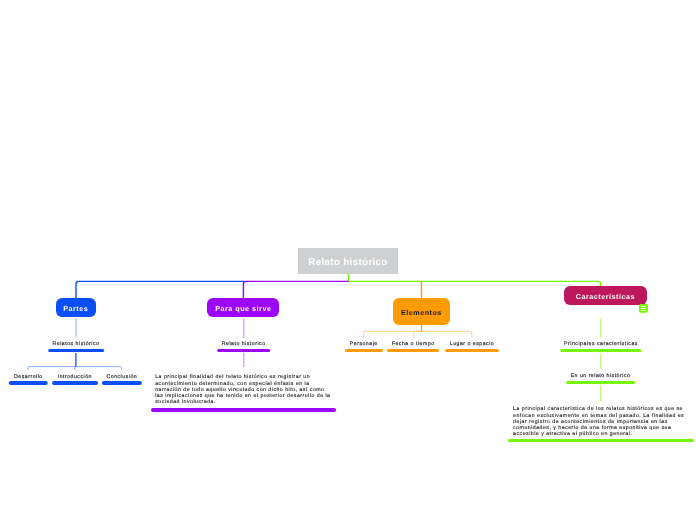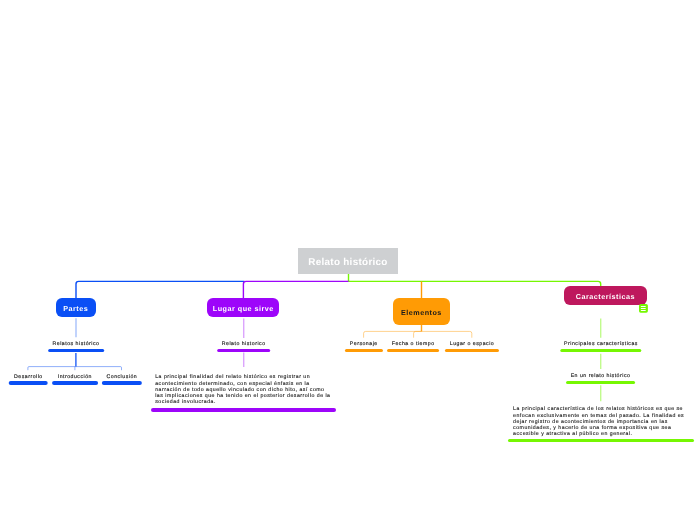--- a/index.html
+++ b/index.html
@@ -63,21 +63,21 @@
 
   <div class="node root-node" style="left:298.4px;top:247.7px;width:99.2px;height:26.2px;background:#ced0d2;color:#ffffff;">
     <span>Relato histórico</span>
   </div>
 
   <div class="node l1-node" style="left:55.6px;top:298.3px;width:40.2px;height:18.4px;background:#0a4ff5;color:#ffffff;">
     <span>Partes</span>
   </div>
 
   <div class="node l1-node" style="left:207.2px;top:298.3px;width:72.3px;height:18.4px;background:#9d05fa;color:#ffffff;">
-    <span>Lugar que sirve</span>
+    <span>Para que sirve</span>
   </div>
 
   <div class="node l1-node" style="left:392.9px;top:298.3px;width:57px;height:27px;background:#ff9b05;color:#1a1a1a;">
     <span>Elementos</span>
   </div>
 
   <div class="node l1-node" style="left:563.9px;top:286px;width:83px;height:18.6px;background:#be185d;color:#ffffff;">
     <span>Características</span>
   </div>
 

